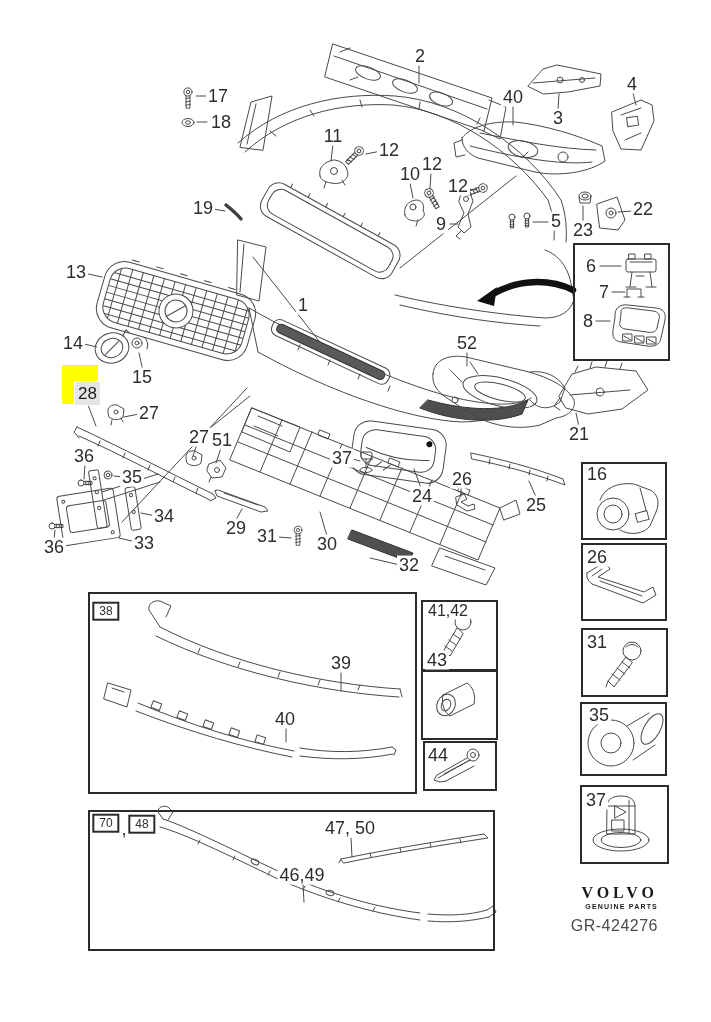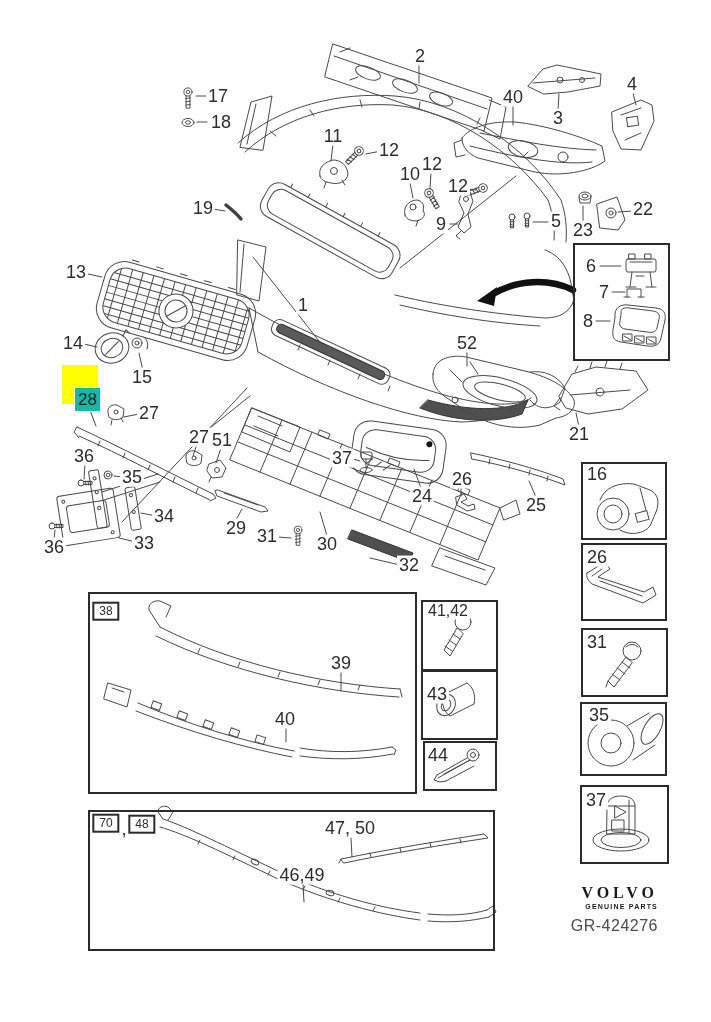--- a/index.html
+++ b/index.html
@@ -416,30 +416,30 @@
 <div class="callout" style="left:588px;top:321px">8</div>
 <div class="callout" style="left:597px;top:474px">16</div>
 <div class="callout" style="left:597px;top:557px">26</div>
 <div class="callout" style="left:597px;top:642px">31</div>
 <div class="callout" style="left:599px;top:715px">35</div>
 <div class="callout" style="left:596px;top:800px">37</div>
 <div class="callout framed" style="left:106px;top:611px">38</div>
 <div class="callout" style="left:341px;top:663px">39</div>
 <div class="callout" style="left:285px;top:719px">40</div>
 <div class="callout sm" style="left:448px;top:611px">41,42</div>
-<div class="callout" style="left:437px;top:694px">43</div>
+<div class="callout" style="left:437px;top:660px">43</div>
 <div class="callout" style="left:438px;top:755px">44</div>
 <div class="callout framed" style="left:106px;top:823px">70</div>
 <div class="callout nobg" style="left:124px;top:829px">,</div>
 <div class="callout framed" style="left:142px;top:824px">48</div>
 <div class="callout" style="left:302px;top:875px">46,49</div>
 <div class="callout" style="left:350px;top:828px">47, 50</div>
 
 <div id="hl28" style="background-color: rgb(255, 255, 0);">
-  <div class="inner" style="background-color: #14b8a6; margin-top: 6px;">28</div>
+  <div class="inner" style="background-color: #e5e5e5;">28</div>
 </div>
 
 <div id="brand">
   <div class="wordmark">VOLVO</div>
   <div class="tagline">GENUINE PARTS</div>
   <div class="gr">GR-424276</div>
 </div>
 
 </div>
 

